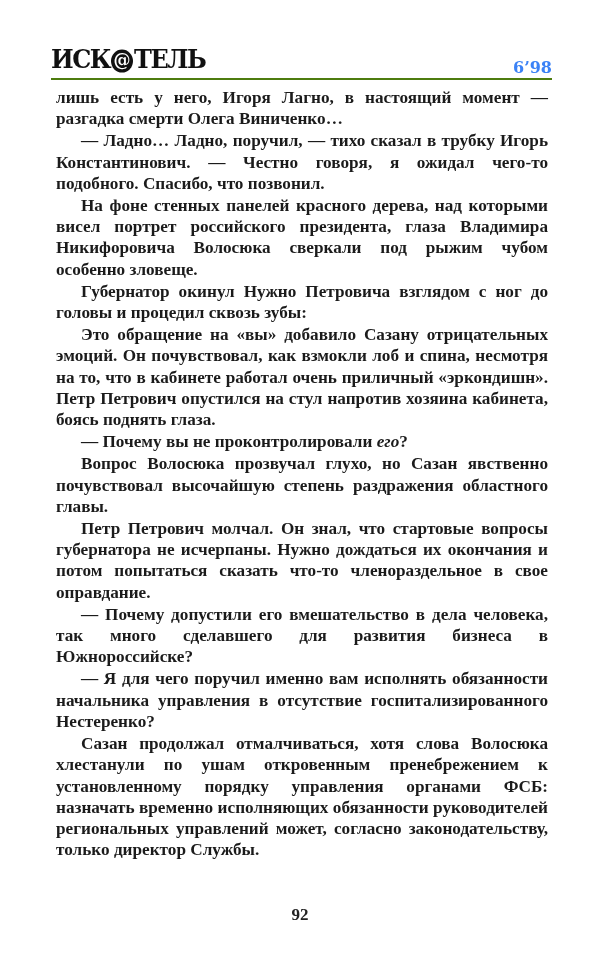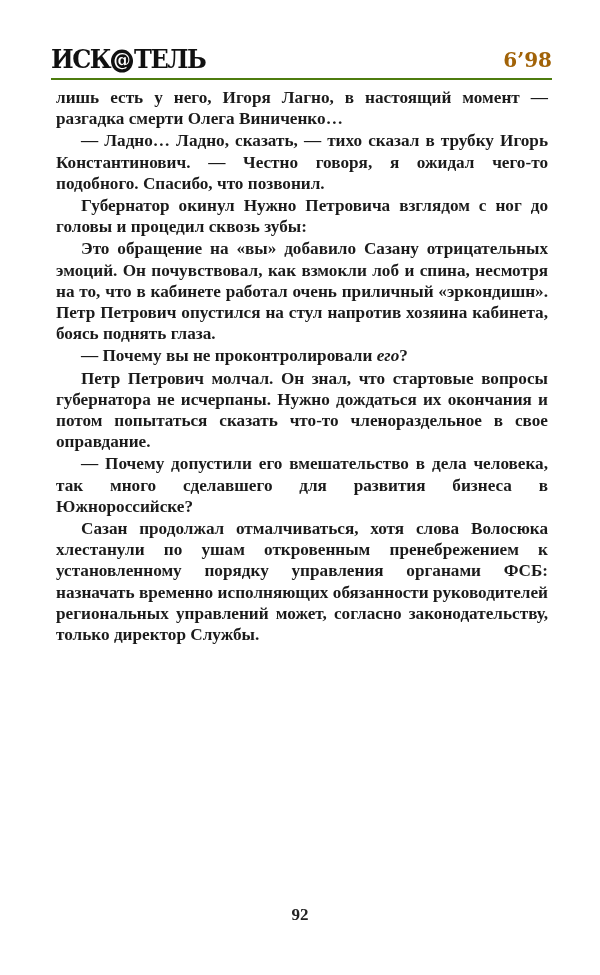--- a/index.html
+++ b/index.html
@@ -15,22 +15,22 @@
     position: absolute; left: 0; top: 0; font-family: "DejaVu Serif", serif;
     font-weight: 900; font-size: 24px; letter-spacing: -1.5px; color: #111;
     transform: scaleY(1.05); line-height: 32px;
   }
   .logo .at {
     display: inline-block; background: #111; color: #fff; border-radius: 50%;
     width: 22px; height: 22px; line-height: 21px; text-align: center; font-size: 17px;
     vertical-align: 2px; margin: 0 1px; letter-spacing: 0;
   }
   .issue {
-    position: absolute; right: 0; top: 0; font-family: "DejaVu Serif", serif;
-    font-weight: bold; font-size: 20px; line-height: 32px; color: #a16207;
+    position: absolute; right: 0; top: 8px; font-family: "DejaVu Serif", serif;
+    font-weight: bold; font-size: 16px; line-height: 32px; color: #3b82f6;
   }
   .body-text {
     position: absolute; left: 55px; top: 86px; width: 494px;
     font-family: "Liberation Serif", "DejaVu Serif", serif;
     font-weight: bold; font-size: 17.2px; line-height: 21.2px; color: #1b1b1b;
   }
   .body-text p { margin: 1px; text-align: justify; text-indent: 25px; hyphens: manual; }
   .body-text p.first { text-indent: 0; }
   .body-text p.gap { margin-top: 22px; }
   .body-text em { font-style: italic; }
@@ -42,22 +42,25 @@
 </head>
 <body>
 
 <div class="header">
   <div class="logo"><span>ИСК</span><span class="at">@</span><span>ТЕЛЬ</span></div>
   <div class="issue">6’98</div>
 </div>
 
 <div class="body-text">
   <p class="first">лишь есть у него, Игоря Лагно, в настоящий момент — разгадка смерти Олега Виниченко…</p>
-  <p>— Ладно… Ладно, сказать, — тихо сказал в трубку Игорь Константинович. — Честно говоря, я ожидал чего-то подобного. Спасибо, что позвонил.</p>
+  <p>— Ладно… Ладно, поручил, — тихо сказал в трубку Игорь Константинович. — Честно говоря, я ожидал чего-то подобного. Спасибо, что позвонил.</p>
+  <p>На фоне стенных панелей красного дерева, над которыми висел портрет российского президента, глаза Владимира Никифоровича Волосюка сверкали под рыжим чубом особенно зловеще.</p>
   <p>Губернатор окинул Нужно Петровича взглядом с ног до головы и процедил сквозь зубы:</p>
   <p>Это обращение на «вы» добавило Сазану отрицательных эмоций. Он почувствовал, как взмокли лоб и спина, несмотря на то, что в кабинете работал очень приличный «эркондишн». Петр Петрович опустился на стул напротив хозяина кабинета, боясь поднять глаза.</p>
   <p><span>— Почему вы не проконтролировали </span><em>его</em><span>?</span></p>
+  <p>Вопрос Волосюка прозвучал глухо, но Сазан явственно почувствовал высочайшую степень раздражения областного главы.</p>
   <p>Петр Петрович молчал. Он знал, что стартовые вопросы губернатора не исчерпаны. Нужно дождаться их окончания и потом попытаться сказать что-то членораздельное в свое оправдание.</p>
   <p>— Почему допустили его вмешательство в дела человека, так много сделавшего для развития бизнеса в Южнороссийске?</p>
+  <p>— Я для чего поручил именно вам исполнять обязанности начальника управления в отсутствие госпитализированного Нестеренко?</p>
   <p>Сазан продолжал отмалчиваться, хотя слова Волосюка хлестанули по ушам откровенным пренебрежением к установленному порядку управления органами ФСБ: назначать временно исполняющих обязанности руководителей региональных управлений может, согласно законодательству, только директор Службы.</p>
 </div>
 
 <div class="page-number">92</div>
 
 </body></html>

